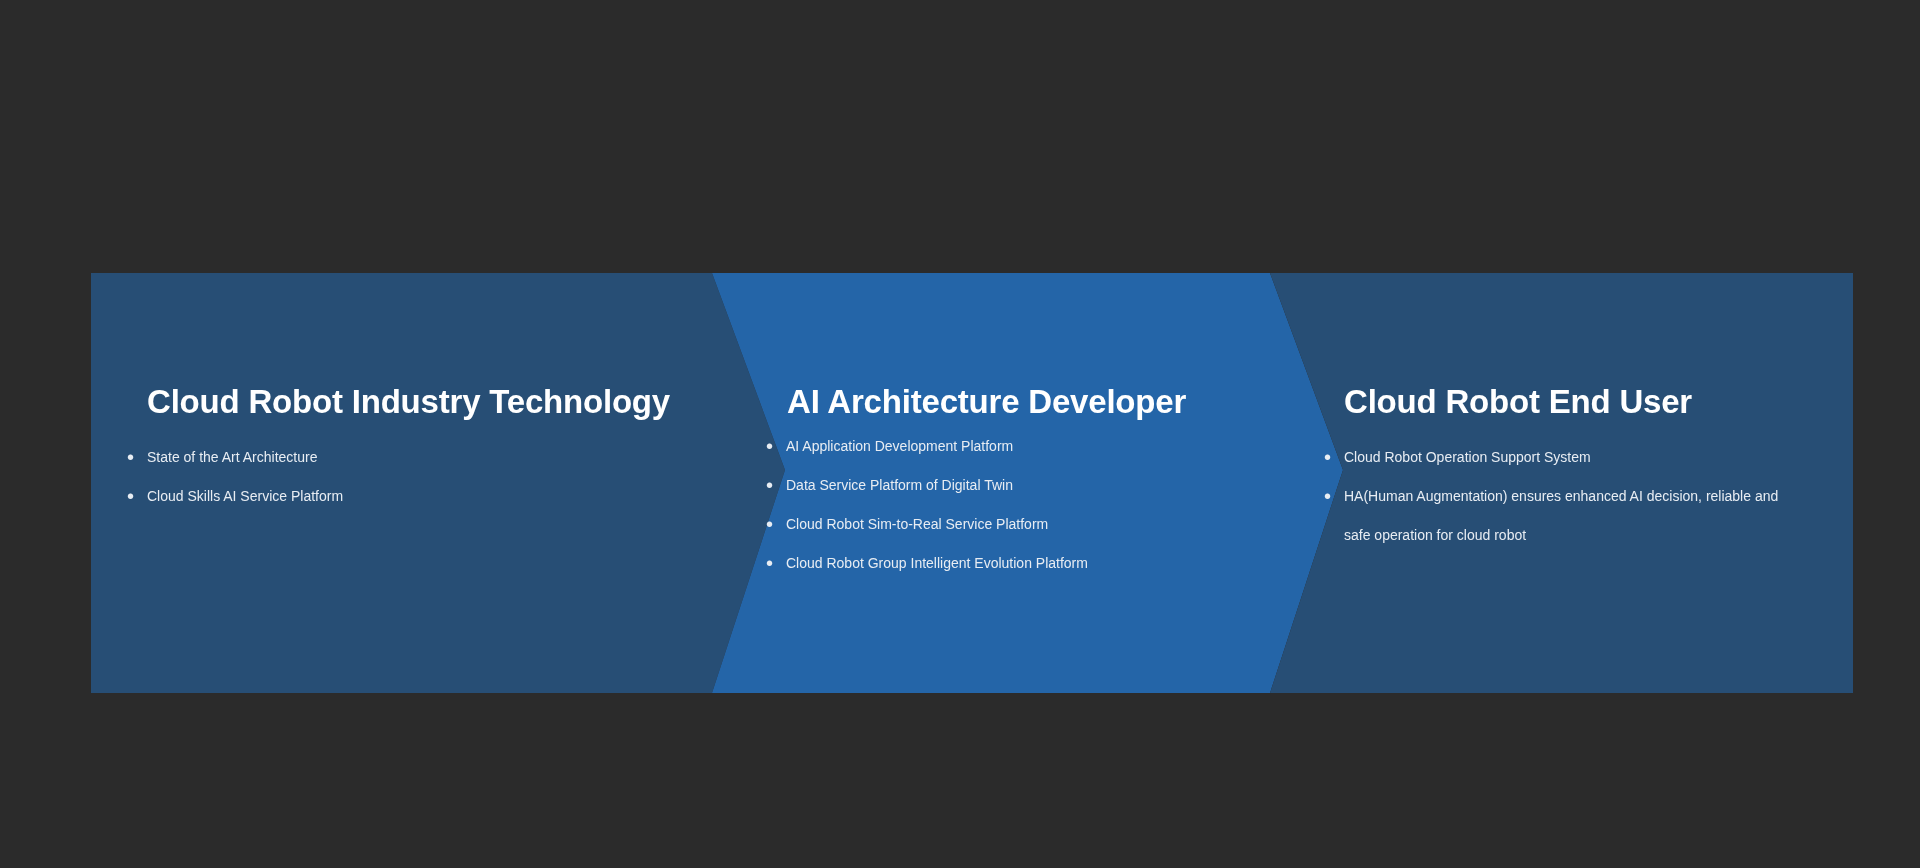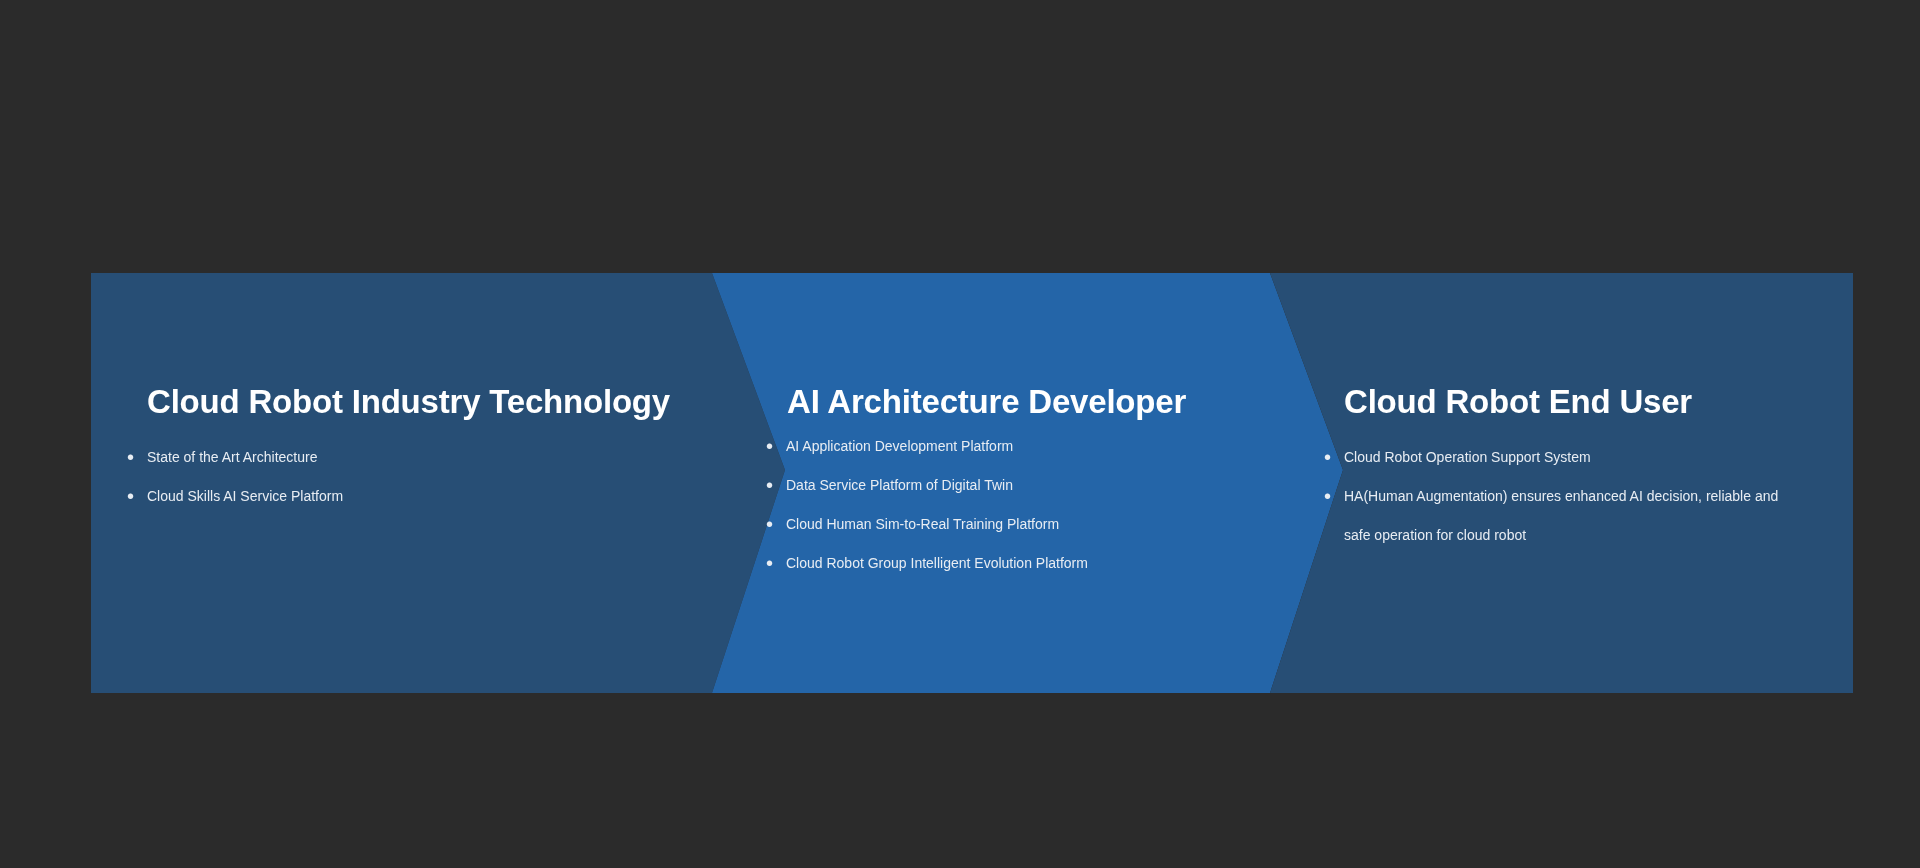--- a/index.html
+++ b/index.html
@@ -102,21 +102,21 @@
         <li>State of the Art Architecture</li>
         <li>Cloud Skills AI Service Platform</li>
       </ul>
     </div>
 
     <div class="col col-2">
       <div class="col-title">AI Architecture Developer</div>
       <ul class="bullets">
         <li>AI Application Development Platform</li>
         <li>Data Service Platform of Digital Twin</li>
-        <li>Cloud Human Sim-to-Real Training Platform</li>
+        <li>Cloud Robot Sim-to-Real Service Platform</li>
         <li>Cloud Robot Group Intelligent Evolution Platform</li>
       </ul>
     </div>
 
     <div class="col col-3">
       <div class="col-title">Cloud Robot End User</div>
       <ul class="bullets">
         <li>Cloud Robot Operation Support System</li>
         <li class="wrap">HA(Human Augmentation) ensures enhanced AI decision, reliable and safe operation for cloud robot</li>
       </ul>

